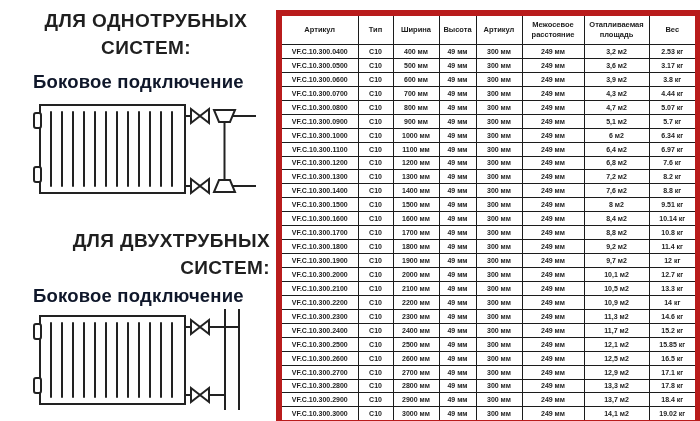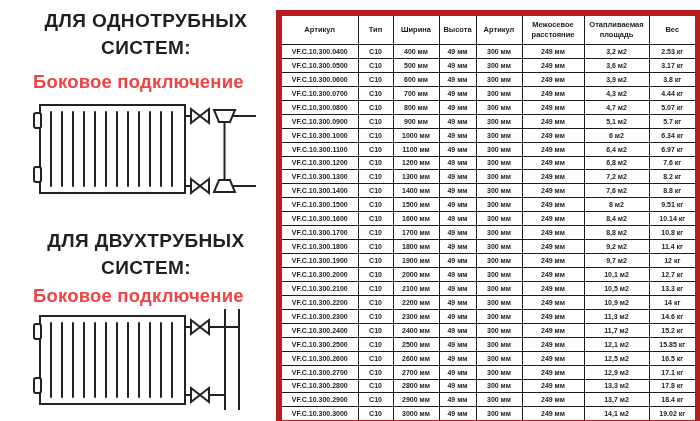--- a/index.html
+++ b/index.html
@@ -8,24 +8,24 @@
     font-family:"Liberation Sans",sans-serif;color:#1c1c1c;overflow:hidden;
   }
   
   .left-panel{position:absolute;left:0;top:0;width:272px;height:421px;margin-left:18px;}
   .section-title{
     position:absolute;left:4px;width:248px;text-align:center;
     font-size:19px;line-height:1.42;font-weight:800;letter-spacing:.4px;color:#1f1f1f;
   }
   .section-title span{display:block;}
   .t1{top:8px;}
-  .t2{top:228px;}
+  .t2{top:228px;text-align:right;}
   .subtitle{
     position:absolute;left:15px;font-size:18.5px;font-weight:800;
-    letter-spacing:.2px;color:#ef4444;
+    letter-spacing:.2px;color:#0f172a;
   }
   .s1{top:71px;}
   .s2{top:285px;}
   .diag{position:absolute;left:8px;width:232px;}
   .d1{top:101px;height:100px;}
   .d2{top:306px;height:108px;}
   .diag svg{display:block;width:100%;height:100%;}
   
   .spec-table{
     position:absolute;left:276px;top:10px;width:419px;

